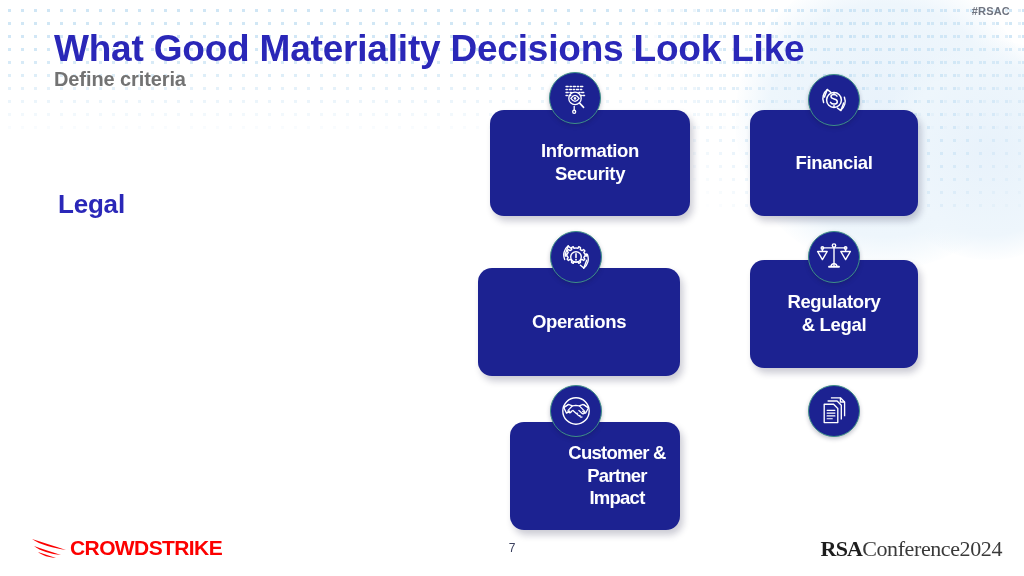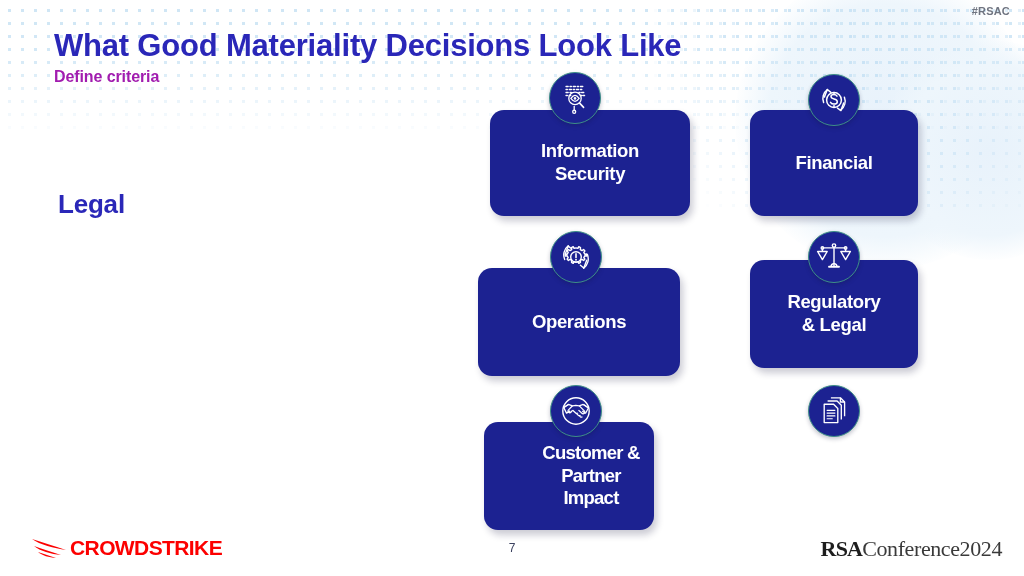--- a/index.html
+++ b/index.html
@@ -59,34 +59,34 @@
     right: 14px; top: 5px;
     font-size: 11px;
     font-weight: 600;
     letter-spacing: .2px;
     color: #6f7480;
   }
 
   .slide-title {
     position: absolute;
     left: 54px; top: 28px;
-    font-size: 31px;
+    font-size: 37px;
     font-weight: bold;
     letter-spacing: -0.2px;
     color: #2a27b8;
     white-space: nowrap;
   }
 
   .slide-subtitle {
     position: absolute;
     left: 54px; top: 68px;
-    font-size: 16px;
+    font-size: 20px;
     font-weight: bold;
     letter-spacing: -0.1px;
-    color: #a21caf;
+    color: #737373;
     white-space: nowrap;
   }
 
   
   .left-eyebrow {
     position: absolute;
     left: 58px; top: 189px;
     font-size: 26px;
     font-weight: bold;
     color: #2a27b8;
@@ -270,21 +270,21 @@
     <svg width="36" height="36" viewBox="0 0 36 36" fill="none" stroke="#ffffff" stroke-width="1.25">
       <circle cx="18" cy="18" r="13.2" stroke-width="1.4"></circle>
       <path d="M5.8 14.6l4.6-3.2 4.1 1.4 3.3-.5 3.4.6 4-1.5 4.9 3.3" stroke-linejoin="round"></path>
       <path d="M14.5 12.8l-4 4.1c-.7.8-.6 1.8.2 2.4.8.6 1.8.4 2.4-.3l1.6-1.8" stroke-linejoin="round"></path>
       <path d="M14.7 17.2l3 2.8c.7.7 1.7.6 2.3-.1M18.2 20.4l2.1 1.9c.7.6 1.6.5 2.1-.2M20.9 22.5l1.6 1.4c.6.5 1.4.4 1.9-.2" stroke-linejoin="round"></path>
       <path d="M21.3 12.9l5 5c.7.7.7 1.7 0 2.4-.7.7-1.7.7-2.4 0l-3.4-3.2" stroke-linejoin="round"></path>
       <path d="M10.4 11.4l-4.6 3.2 2.7 5.5 3.7-2.2" stroke-linejoin="round"></path>
       <path d="M25.6 11.4l4.9 3.3-2.9 5.5-3.3-2.1" stroke-linejoin="round"></path>
     </svg>
   </div>
-  <div class="card" style="left:484px; top:422px; width:170px; height:108px;padding-left:44px;">
+  <div class="card" style="left:510px; top:422px; width:170px; height:108px;padding-left:44px;">
     <span class="card-label tight">Customer &amp;
 Partner Impact</span>
   </div>
 
   <div class="badge" style="left:808px; top:385px;">
     <svg width="36" height="36" viewBox="0 0 36 36" fill="none" stroke="#ffffff" stroke-width="1.35">
       <path d="M8.2 11.2h9.4l4.2 4.2v14.2H8.2z" stroke-linejoin="round"></path>
       <path d="M11.6 8h9.5l4.2 4.2v14.2" stroke-linejoin="round"></path>
       <path d="M14.9 4.8h9.5l4.2 4.2v14.2" stroke-linejoin="round"></path>
       <path d="M24.4 4.8v4.2h4.2" stroke-linejoin="round"></path>

